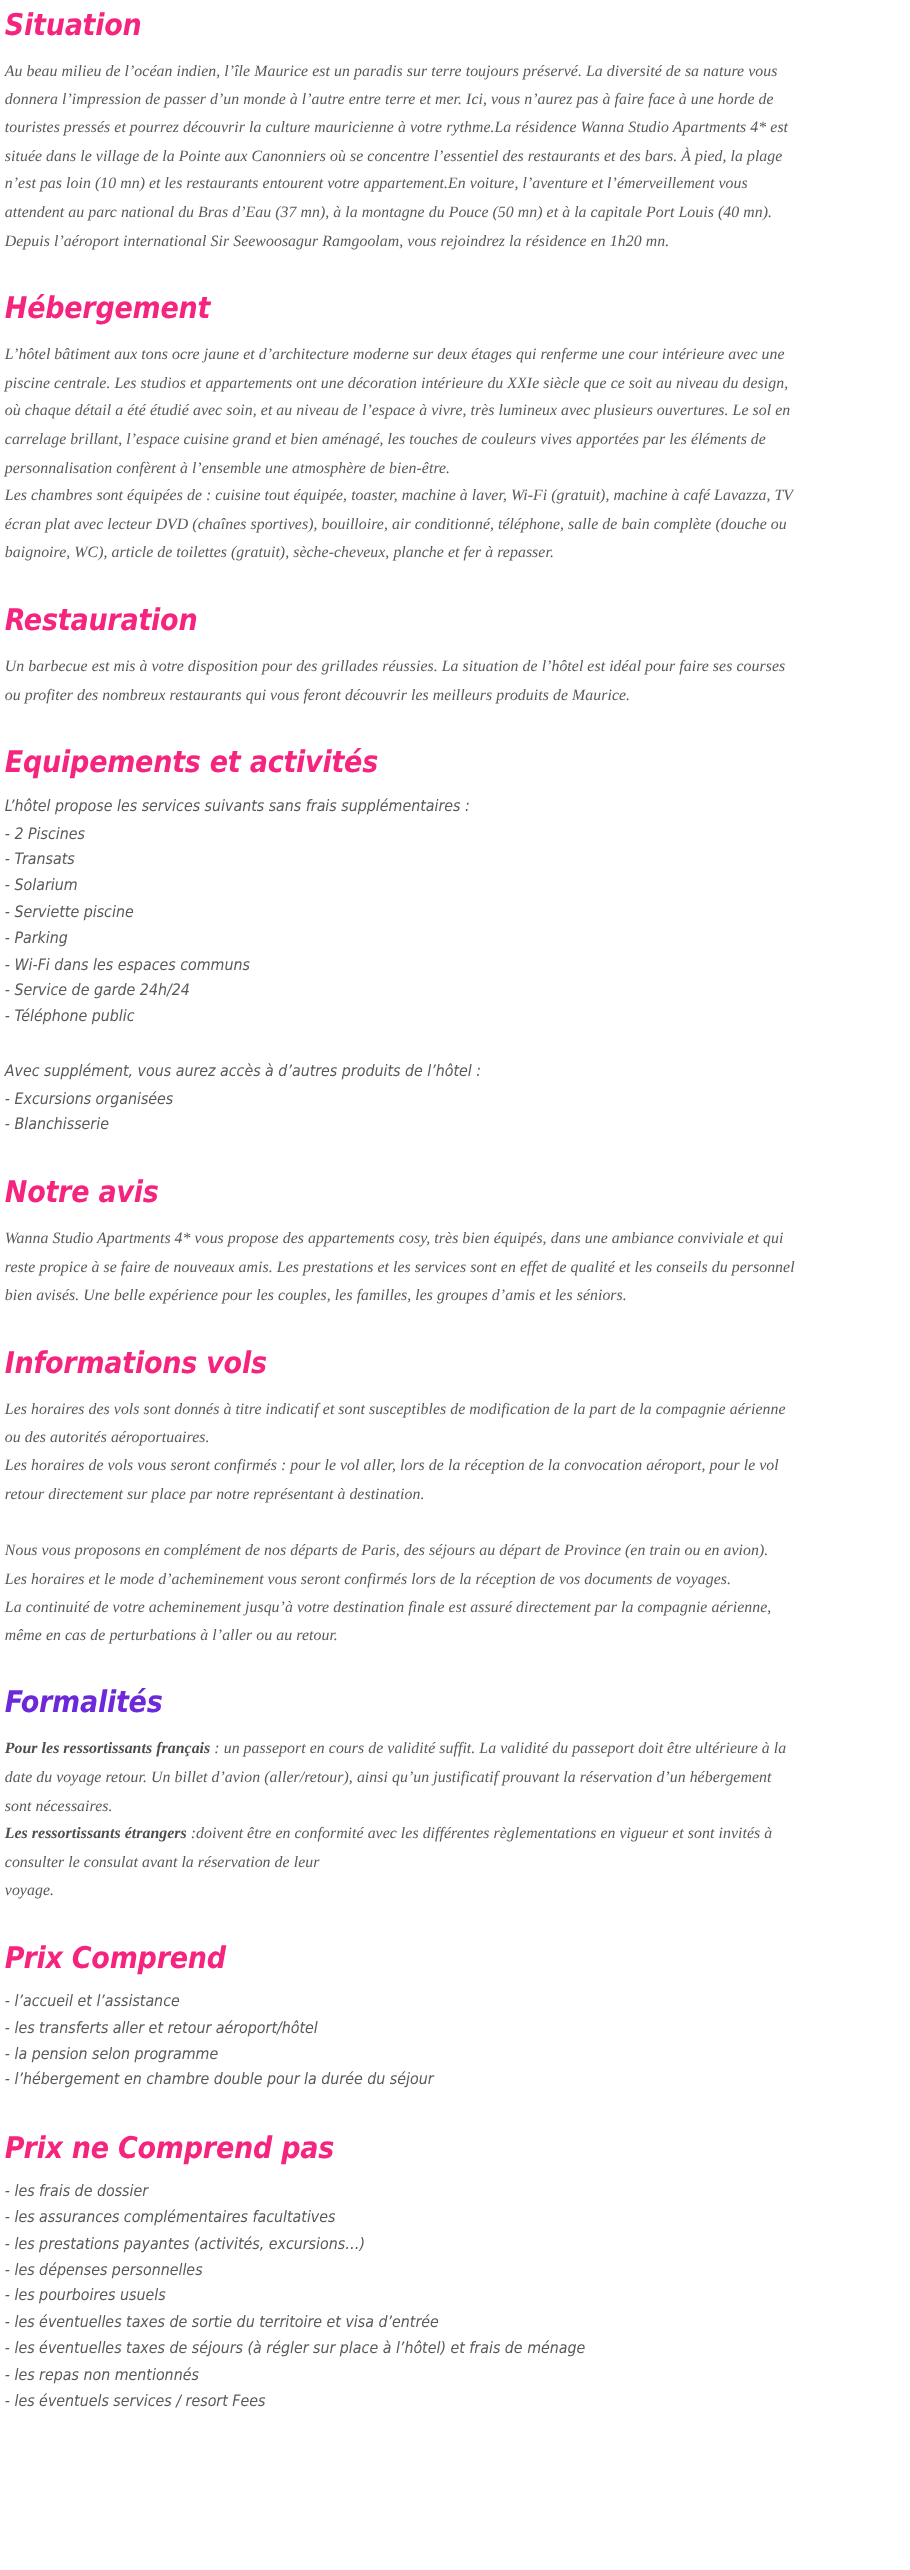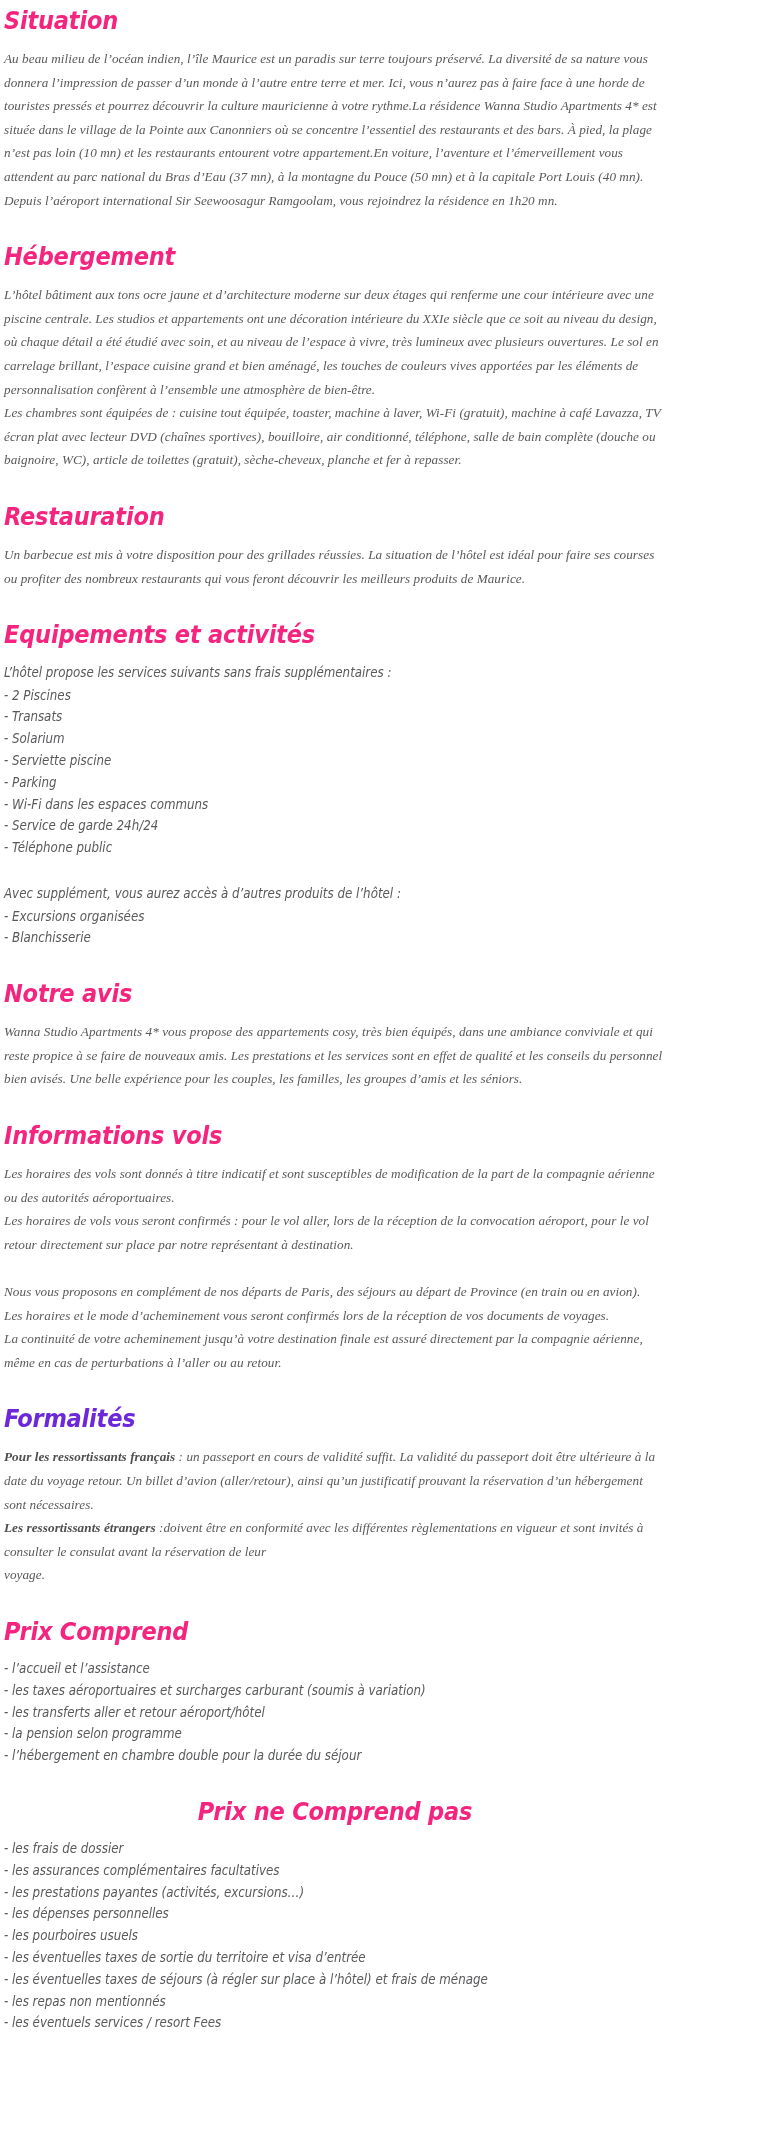--- a/index.html
+++ b/index.html
@@ -88,21 +88,21 @@
   }
   
   .t-situation      { font-size: 25px; }
   .t-hebergement    { font-size: 25px; }
   .t-restauration   { font-size: 25px; }
   .t-equipements    { font-size: 25px; }
   .t-notreavis      { font-size: 25px; }
   .t-infosvols      { font-size: 25px; }
   .t-formalites     { font-size: 25px; }
   .t-prixcomprend   { font-size: 25px; }
-  .t-prixnecomprend { font-size: 25px; text-align: center; }
+  .t-prixnecomprend { font-size: 25px; }
   .sec-gap-md { margin-bottom: 30px; }
 </style>
 </head>
 <body style="background: rgb(255, 255, 255); color: rgb(88, 89, 91);">
 
 <div class="page">
 
   <div class="section sec-gap-md">
     <h2 class="section-title t-situation" style="color: rgb(245, 36, 127);">Situation</h2>
     <div class="body-block">
@@ -179,21 +179,20 @@
       <p><span class="bold">Les ressortissants étrangers</span><span> :doivent être en conformité avec les différentes règlementations en vigueur et sont invités à consulter le consulat avant la réservation de leur</span></p>
       <p>voyage.</p>
     </div>
   </div>
 
   <div class="section sec-gap-md">
     <h2 class="section-title t-prixcomprend" style="color: rgb(245, 36, 127);">Prix Comprend</h2>
     <div class="list-block">
       <div>
           <div class="list-item">- l’accueil et l’assistance</div>
-          <div class="list-item">- les taxes aéroportuaires et surcharges carburant (soumis à variation)</div>
           <div class="list-item">- les transferts aller et retour aéroport/hôtel</div>
           <div class="list-item">- la pension selon programme</div>
           <div class="list-item">- l’hébergement en chambre double pour la durée du séjour</div>
         </div>
     </div>
   </div>
 
   <div class="section">
     <h2 class="section-title t-prixnecomprend" style="color: rgb(245, 36, 127);">Prix ne Comprend pas</h2>
     <div class="list-block">

